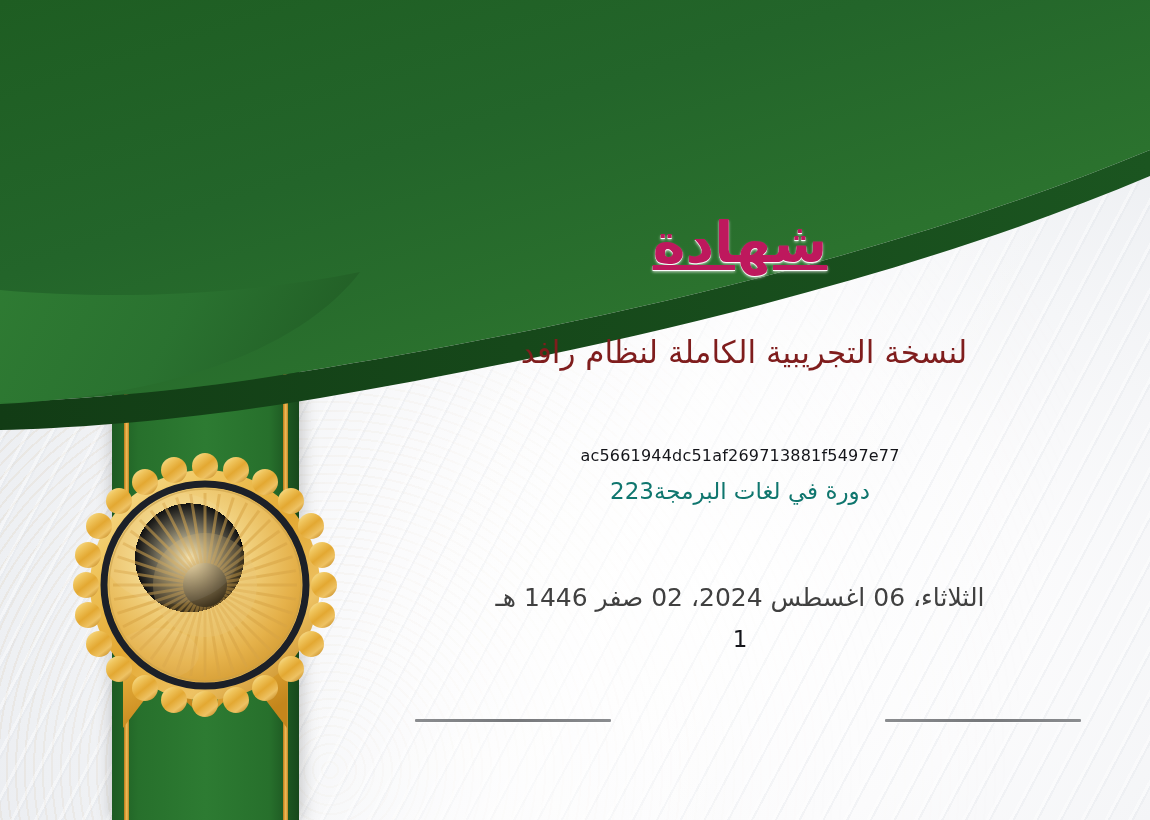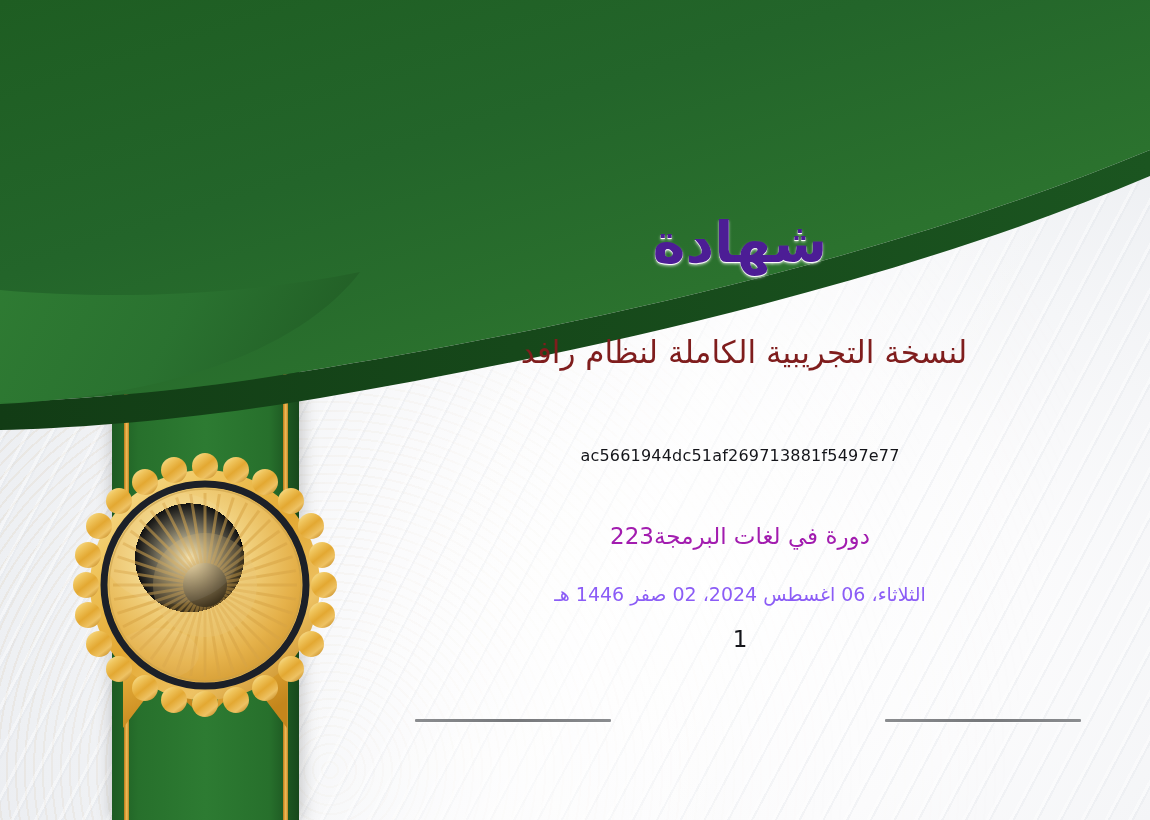--- a/index.html
+++ b/index.html
@@ -97,24 +97,25 @@
     height: 820px;
     text-align: center;
   }
   .cert-title {
     position: absolute;
     top: 214px;
     left: 0;
     width: 820px;
     font-size: 56px;
     font-weight: bold;
-    color: #4c1d95;
+    color: #be185d;
     letter-spacing: 0px;
     text-shadow: 0 1px 0 rgba(255,255,255,0.95), 0 2px 3px rgba(255,255,255,0.7);
     line-height: 1.05;
+    text-decoration: underline;
   }
   .cert-subtitle {
     position: absolute;
     top: 332px;
     left: 4px;
     width: 820px;
     font-size: 31px;
     color: #7f1d1d;
     line-height: 1.3;
   }
@@ -127,30 +128,29 @@
     color: #14151a;
     direction: ltr;
     letter-spacing: 0.2px;
   }
   .cert-course {
     position: absolute;
     top: 478px;
     left: 0;
     width: 820px;
     font-size: 23px;
-    color: #a21caf;
-    margin-top: 45px;
+    color: #0f766e;
   }
   .cert-date {
     position: absolute;
     top: 583px;
     left: 0;
     width: 820px;
-    font-size: 19px;
-    color: #8b5cf6;
+    font-size: 25px;
+    color: #404040;
   }
   .cert-number {
     position: absolute;
     top: 626px;
     left: 0;
     width: 820px;
     font-size: 23px;
     color: #14151a;
   }
 

